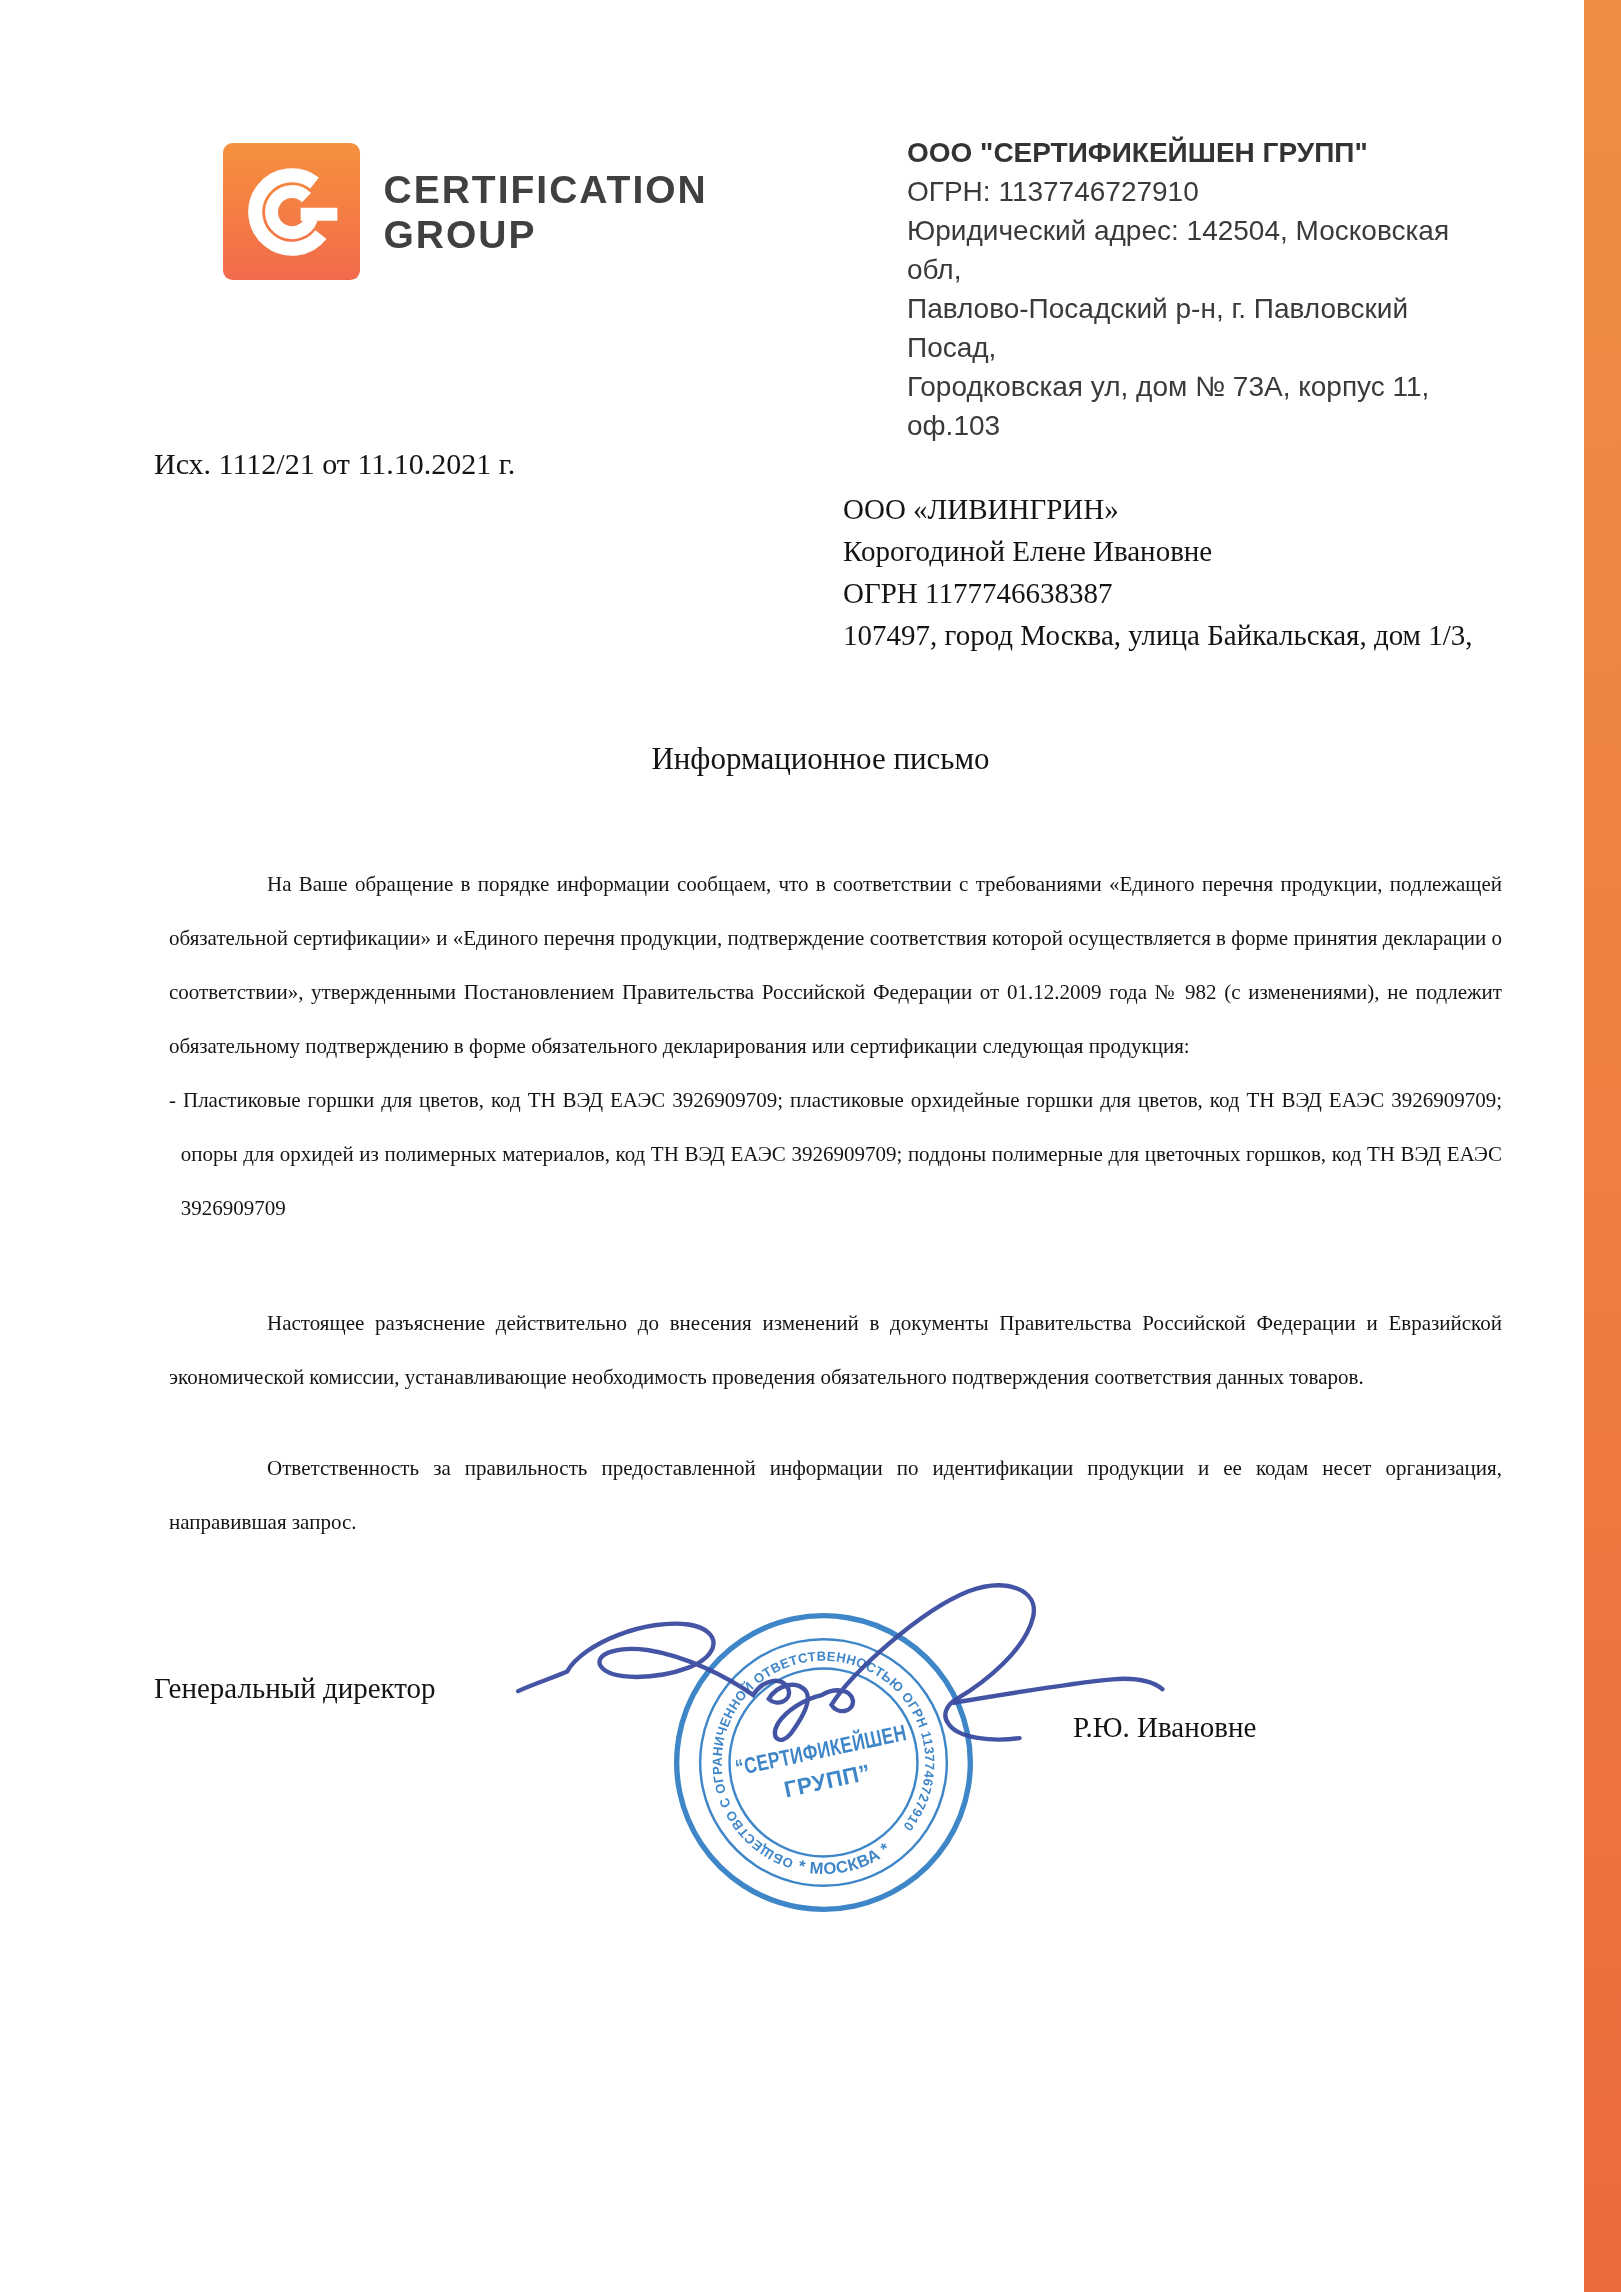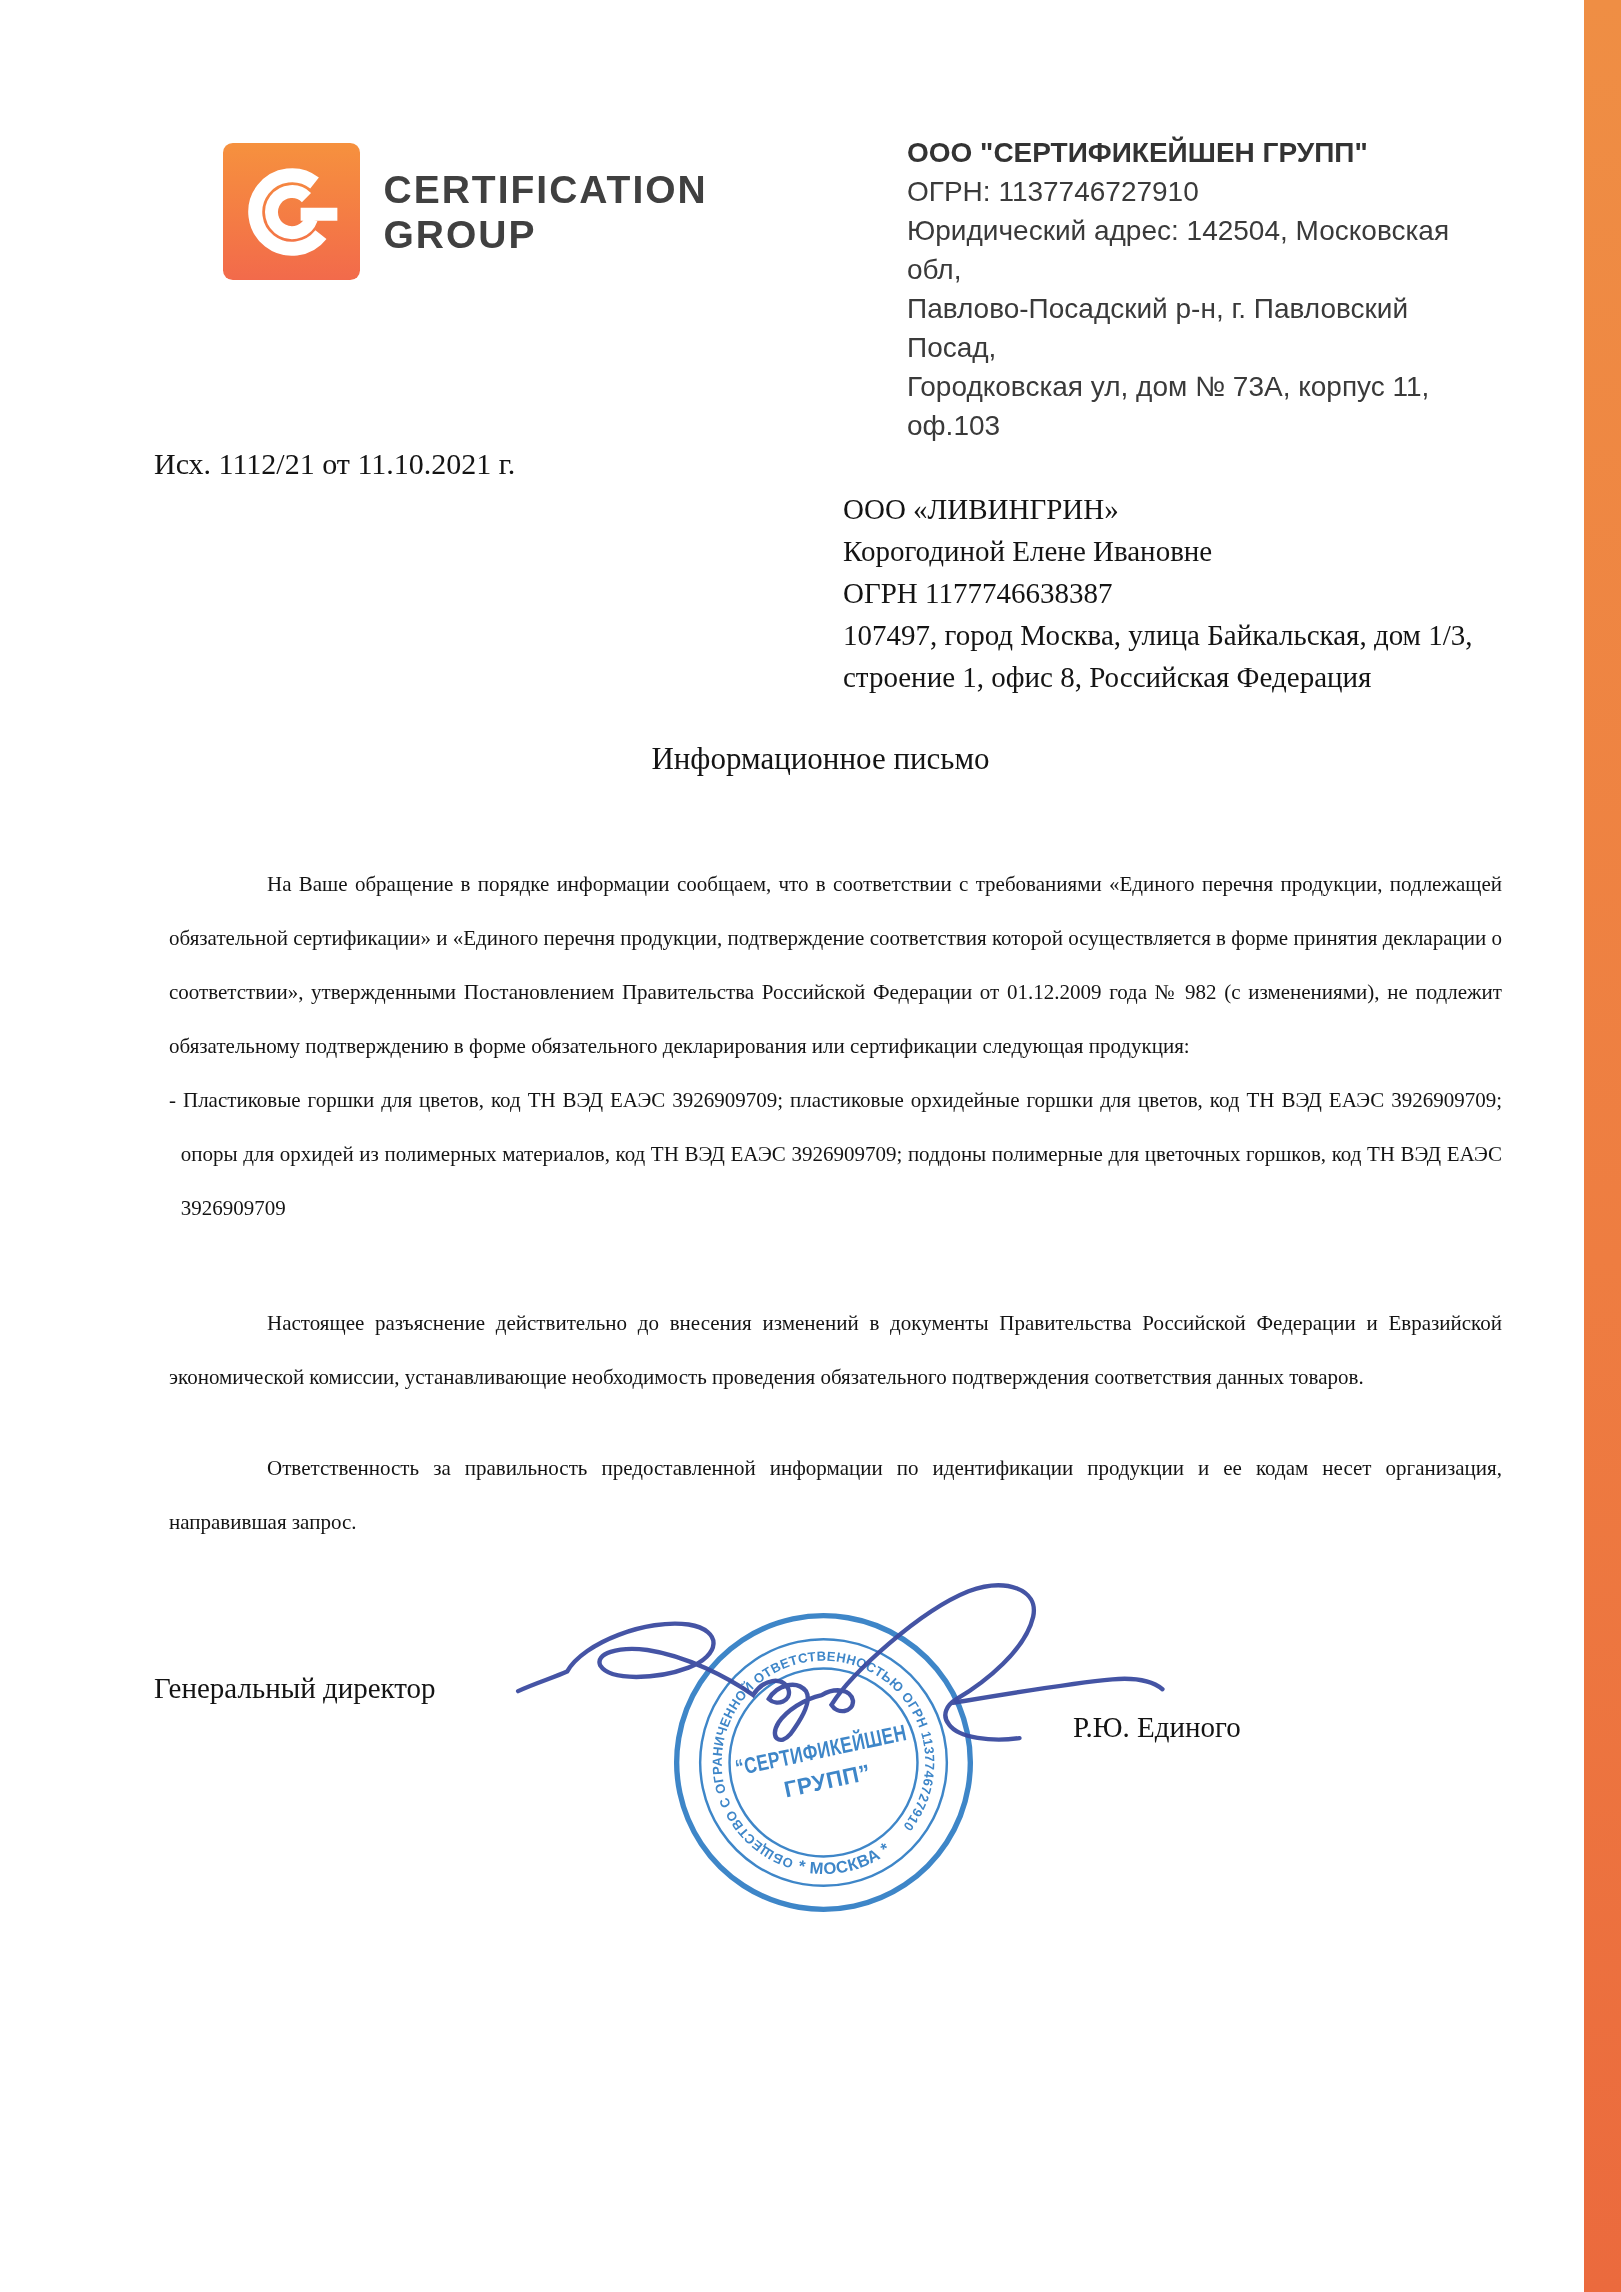--- a/index.html
+++ b/index.html
@@ -84,35 +84,34 @@
     <div>Городковская ул, дом № 73А, корпус 11, оф.103</div>
   </div>
 
   <div class="ref-line">Исх. 1112/21 от 11.10.2021 г.</div>
 
   <div class="addressee">
     <div>ООО «ЛИВИНГРИН»</div>
     <div>Корогодиной Елене Ивановне</div>
     <div>ОГРН 1177746638387</div>
     <div>107497, город Москва, улица Байкальская, дом 1/3,</div>
-    <div>строение 1, офис 8, Российская Федерация</div>
   </div>
 
   <div class="letter-title">Информационное письмо</div>
 
   <div class="body-text">
     <p class="para-indent">На Ваше обращение в порядке информации сообщаем, что в соответствии с требованиями «Единого перечня продукции, подлежащей обязательной сертификации» и «Единого перечня продукции, подтверждение соответствия которой осуществляется в форме принятия декларации о соответствии», утвержденными Постановлением Правительства Российской Федерации от 01.12.2009 года  № 982 (с изменениями), не подлежит обязательному подтверждению в форме обязательного декларирования или сертификации следующая продукция:</p>
     <p class="list-item">- Пластиковые горшки для цветов, код ТН ВЭД ЕАЭС 3926909709; пластиковые орхидейные горшки для цветов, код ТН ВЭД ЕАЭС 3926909709; опоры для орхидей из полимерных материалов, код ТН ВЭД ЕАЭС 3926909709; поддоны полимерные для цветочных горшков, код ТН ВЭД ЕАЭС 3926909709</p>
     <p class="para-indent gap-lg">Настоящее разъяснение действительно до внесения изменений в документы Правительства Российской Федерации и Евразийской экономической комиссии, устанавливающие необходимость проведения обязательного подтверждения соответствия данных товаров.</p>
     <p class="para-indent gap-md">Ответственность за правильность предоставленной информации по идентификации продукции и ее кодам несет организация, направившая запрос.</p>
   </div>
 
   <div class="sign-block">
     <div>Генеральный директор</div>
-    <div class="signer-name">Р.Ю. Единого</div>
+    <div class="signer-name">Р.Ю. Ивановне</div>
   </div>
 
   <svg class="stamp-svg" viewBox="0 0 330 330">
     <g transform="rotate(-12 165 165)" fill="none" stroke="#2e7cc4">
       <circle cx="165" cy="165" r="150" stroke-width="5.5"></circle>
       <circle cx="165" cy="165" r="126" stroke-width="2.5"></circle>
       <circle cx="165" cy="165" r="96" stroke-width="2.5"></circle>
       <defs>
         <path id="ringPath" d="M 126,261.4 A 104,104 0 1 1 220.1,253.2"></path>
         <path id="cityPath" d="M 75.2,235.2 A 114,114 0 0 0 254.8,235.2"></path>

